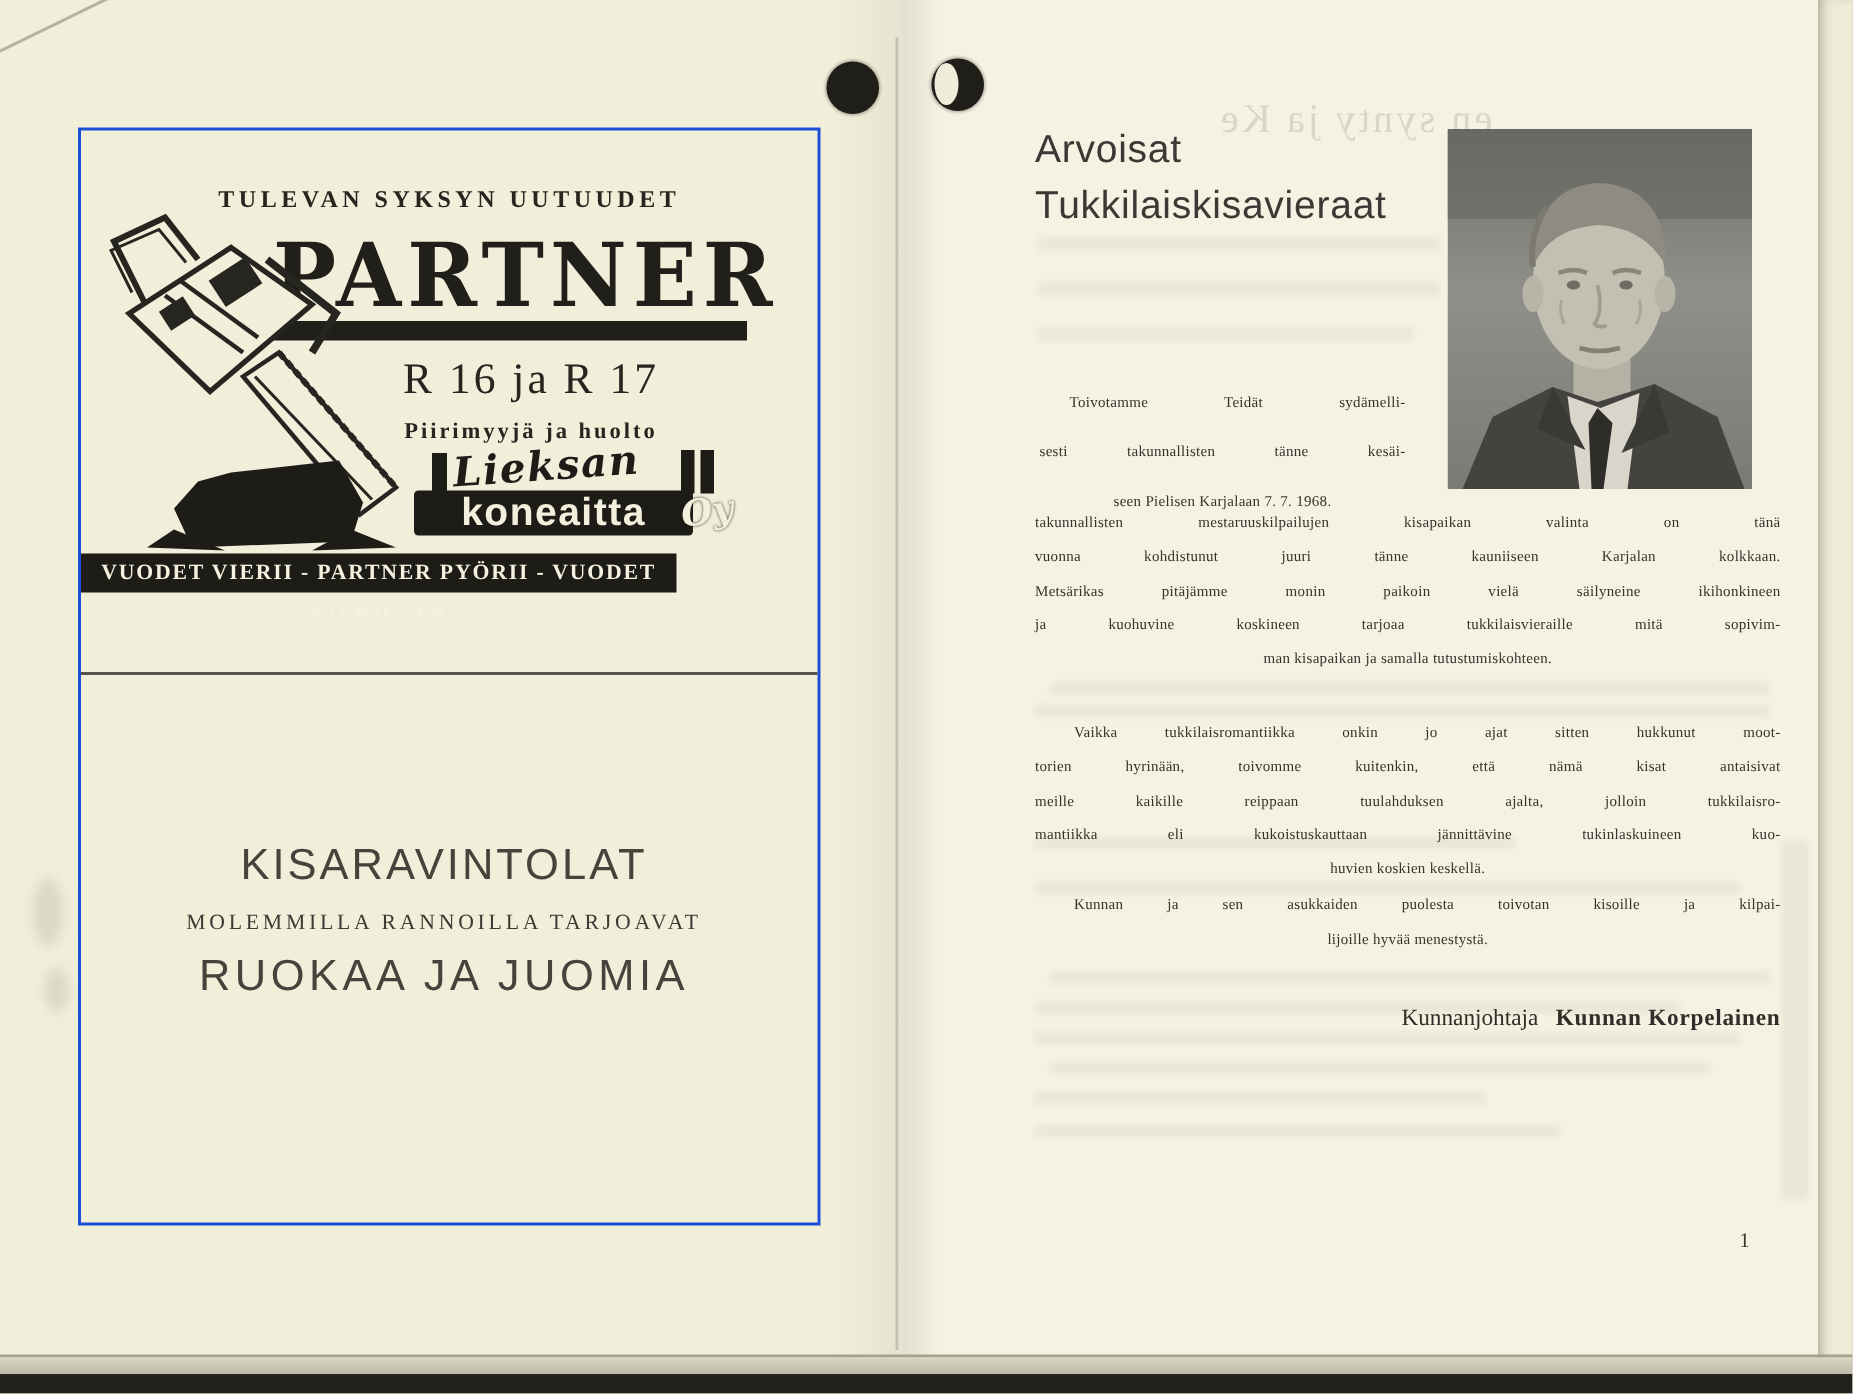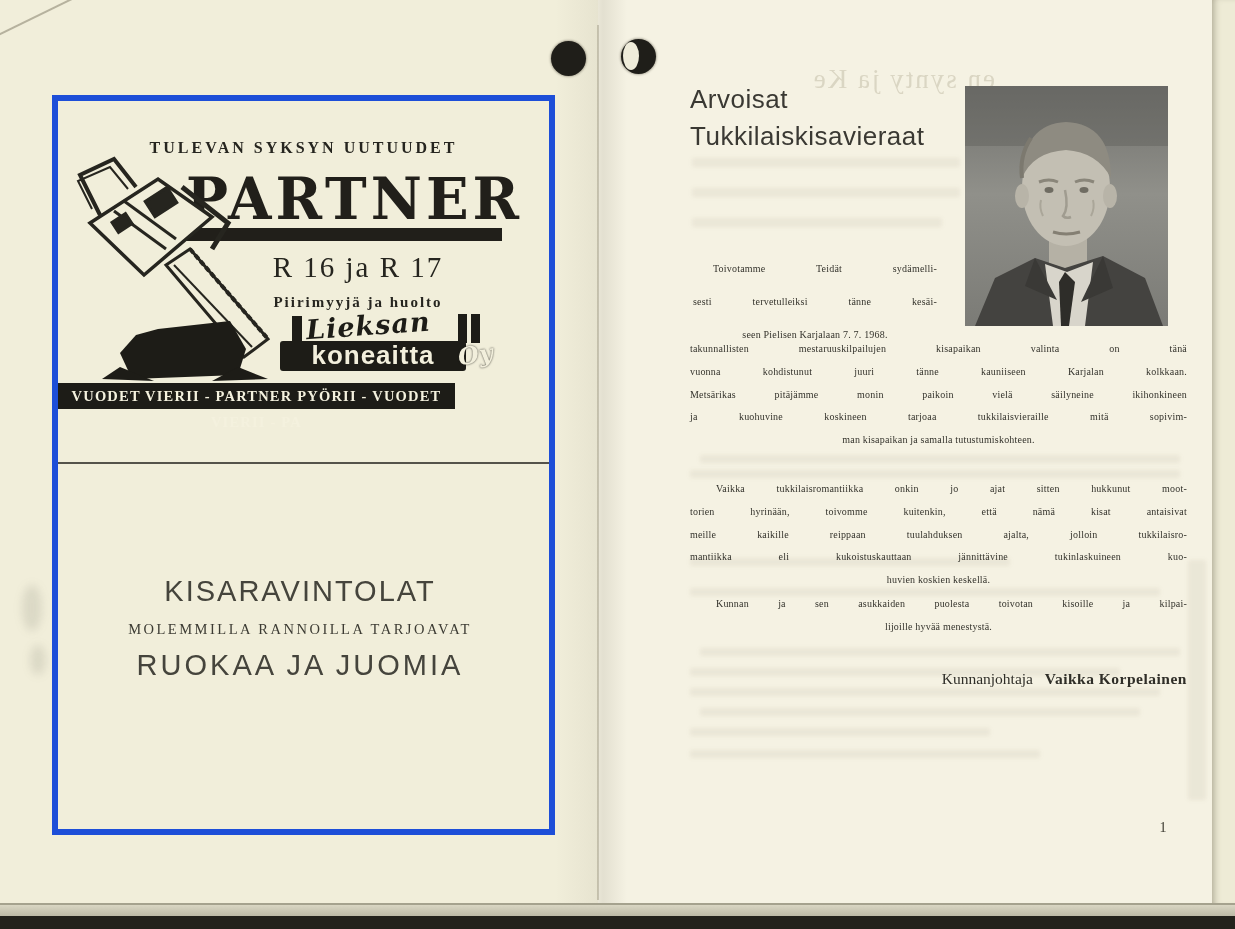--- a/index.html
+++ b/index.html
@@ -19,21 +19,21 @@
        transform:rotate(-26deg);transform-origin:left center;}
   .smudge{position:absolute;background:rgba(95,92,78,.14);border-radius:50%;filter:blur(4px);}
   #edge-mid{position:absolute;left:0;top:905px;width:1235px;height:12px;background:linear-gradient(#d9d6c3,#bab7a4);}
   #edge-dark{position:absolute;left:0;top:916px;width:1235px;height:13px;background:#23221c;}
   #edge-line{position:absolute;left:0;top:903px;width:1235px;height:2px;background:#a5a28e;}
   
   .hole{position:absolute;width:35px;height:35px;border-radius:50%;background:#1f1e19;
         box-shadow:0 0 2px 1px rgba(60,55,40,.35);}
   .hole-crescent{position:absolute;width:16px;height:28px;border-radius:50%;background:#efecda;}
   
-  #adbox{position:absolute;left:52px;top:95px;width:491px;height:728px;border:6px solid #1d4ed8;}
+  #adbox{position:absolute;left:52px;top:85px;width:491px;height:728px;border:2px solid #1d4ed8;}
   #addivider{position:absolute;left:0;top:361px;width:100%;height:2px;background:#55534a;}
   .ad-center{position:absolute;text-align:center;color:#26251f;}
   #ad-header{left:0;right:0;top:38px;font-weight:bold;font-size:16px;letter-spacing:3px;
        font-family:"Liberation Serif",serif;}
   #partner-wrap{position:absolute;left:128px;top:68px;width:316px;text-align:center;}
   #partner-word{font-family:"DejaVu Serif",serif;font-weight:bold;font-size:56px;line-height:58px;
        letter-spacing:4px;color:#211f1a;transform:scaleY(1.05);}
   #partner-bar{height:13px;background:#211f1a;margin-top:1px;}
   #ad-models{left:150px;width:300px;top:150px;font-size:29px;letter-spacing:2px;font-family:"Liberation Serif",serif;}
   #ad-dealer{left:150px;width:300px;top:193px;font-size:15px;font-weight:bold;letter-spacing:2px;}
@@ -202,21 +202,21 @@
     <ellipse cx="84" cy="104" rx="4.5" ry="3" fill="#6f6c62"></ellipse>
     <ellipse cx="119" cy="104" rx="4.5" ry="3" fill="#6f6c62"></ellipse>
     <path d="M100,104 Q104,122 98,130 Q101,133 106,131" stroke="#a09c90" stroke-width="2.5" fill="none"></path>
     <path d="M88,146 Q101,150 115,146" stroke="#847f73" stroke-width="3" fill="none"></path>
     <path d="M78,130 Q74,122 76,114" stroke="#aaa699" stroke-width="2" fill="none"></path>
     <path d="M126,130 Q130,122 128,114" stroke="#aaa699" stroke-width="2" fill="none"></path>
   </svg>
 
   <div id="para1">
     <div class="tl just firstline">Toivotamme Teidät sydämelli-</div>
-    <div class="tl just">sesti tervetulleiksi tänne kesäi-</div>
+    <div class="tl just">sesti takunnallisten tänne kesäi-</div>
     <div class="tl lastline">seen Pielisen Karjalaan 7. 7. 1968.</div>
   </div>
 
   <div id="para2">
     <div class="tl just">takunnallisten mestaruuskilpailujen kisapaikan valinta on tänä</div>
     <div class="tl just">vuonna kohdistunut juuri tänne kauniiseen Karjalan kolkkaan.</div>
     <div class="tl just">Metsärikas pitäjämme monin paikoin vielä säilyneine ikihonkineen</div>
     <div class="tl just">ja kuohuvine koskineen tarjoaa tukkilaisvieraille mitä sopivim-</div>
     <div class="tl lastline">man kisapaikan ja samalla tutustumiskohteen.</div>
   </div>
@@ -230,21 +230,21 @@
   </div>
 
   <div id="para4">
     <div class="tl just firstline">Kunnan ja sen asukkaiden puolesta toivotan kisoille ja kilpai-</div>
     <div class="tl lastline">lijoille hyvää menestystä.</div>
   </div>
 
   <div id="signature">
     <span>Kunnanjohtaja</span>
     <span>&nbsp;</span>
-    <span class="sig-name">Vaikka Korpelainen</span>
+    <span class="sig-name">Kunnan Korpelainen</span>
   </div>
 
   <div id="pagenum">1</div>
 
   <div id="edge-line"></div>
   <div id="edge-mid"></div>
   <div id="edge-dark"></div>
 </div>
 
 </body></html>

